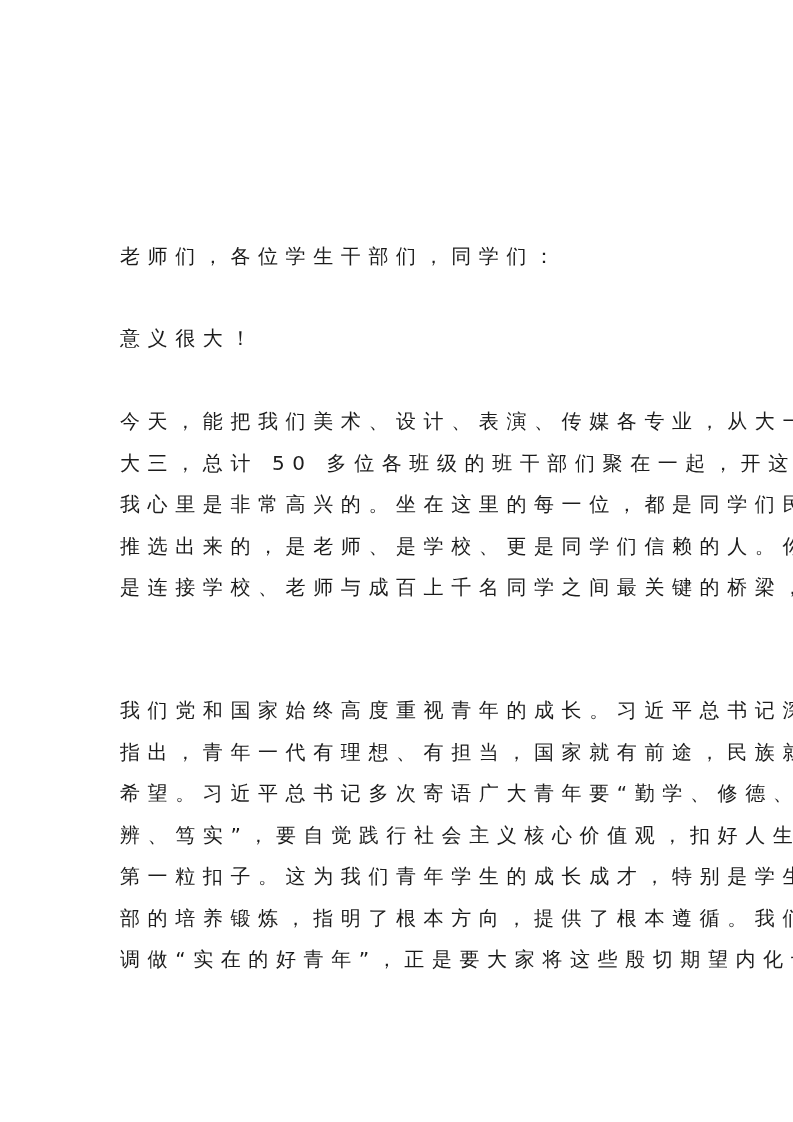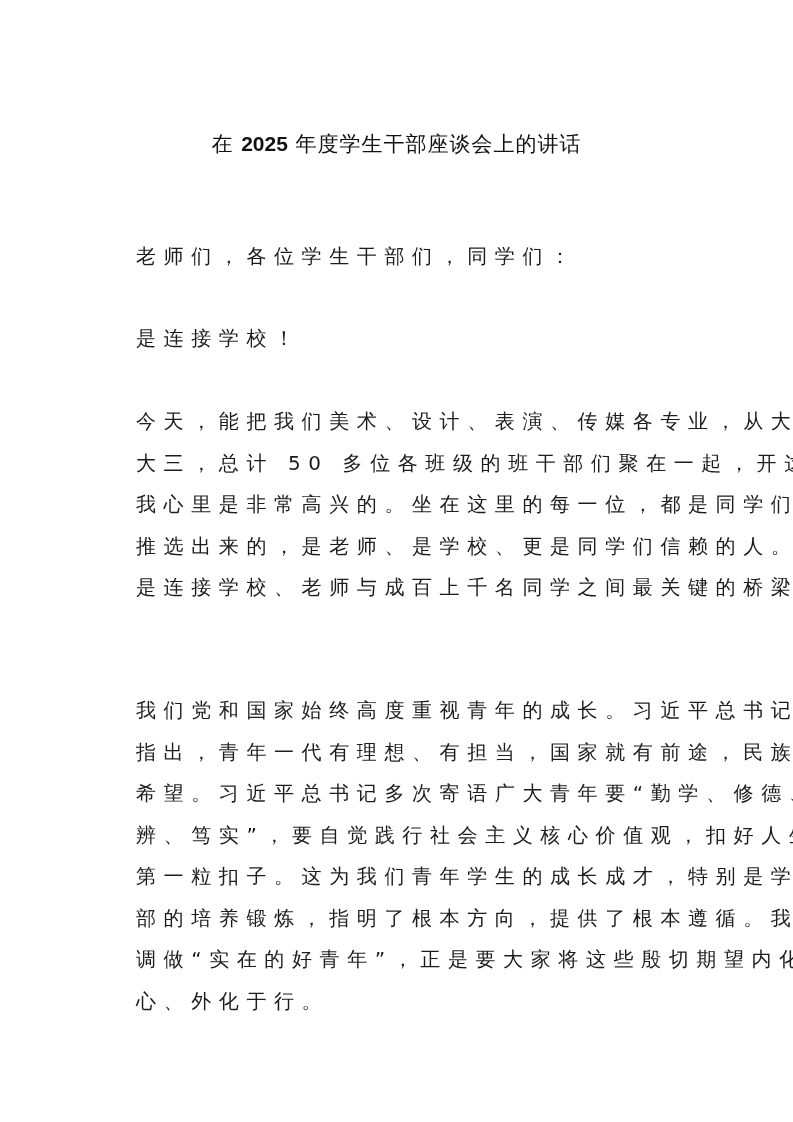--- a/index.html
+++ b/index.html
@@ -47,55 +47,50 @@
       letter-spacing: 7.6px;
       color: #1c1c1c;
       text-align: justify;
       margin: 0;
     }
     .body-text .line {
       display: block;
       white-space: nowrap;
       text-align: justify;
       text-align-last: justify;
-      margin-left: 16px;
     }
     .body-text .line.last {
       text-align-last: left;
     }
   </style>
 </head>
 <body>
 
 <div class="page">
 
-  <div class="title">
-    <span>在 </span><span class="num">2025</span><span> 年度学生干部座谈会上的讲话</span>
-  </div>
 
   <p class="body-text" style="top:236px;">
     <span class="line last">老师们，各位学生干部们，同学们：</span>
   </p>
 
   <p class="body-text" style="top:318px;">
-    <span class="line last">是连接学校！</span>
+    <span class="line last">意义很大！</span>
   </p>
 
   <p class="body-text" style="top:401px;">
     <span class="line">今天，能把我们美术、设计、表演、传媒各专业，从大一到</span>
     <span class="line">大三，总计 50 多位各班级的班干部们聚在一起，开这个会，</span>
     <span class="line">我心里是非常高兴的。坐在这里的每一位，都是同学们民主</span>
     <span class="line">推选出来的，是老师、是学校、更是同学们信赖的人。你们</span>
     <span class="line">是连接学校、老师与成百上千名同学之间最关键的桥梁，责</span>
   </p>
 
   <p class="body-text" style="top:690px;">
     <span class="line">我们党和国家始终高度重视青年的成长。习近平总书记深刻</span>
     <span class="line">指出，青年一代有理想、有担当，国家就有前途，民族就有</span>
     <span class="line">希望。习近平总书记多次寄语广大青年要“勤学、修德、明</span>
     <span class="line">辨、笃实”，要自觉践行社会主义核心价值观，扣好人生的</span>
     <span class="line">第一粒扣子。这为我们青年学生的成长成才，特别是学生干</span>
     <span class="line">部的培养锻炼，指明了根本方向，提供了根本遵循。我们强</span>
     <span class="line">调做“实在的好青年”，正是要大家将这些殷切期望内化于</span>
-    <span class="line last">心、外化于行。</span>
   </p>
 
 </div>
 
 </body></html>

